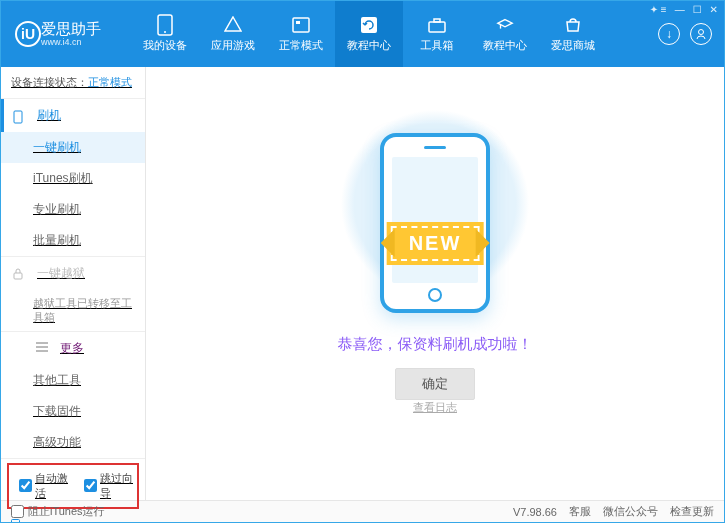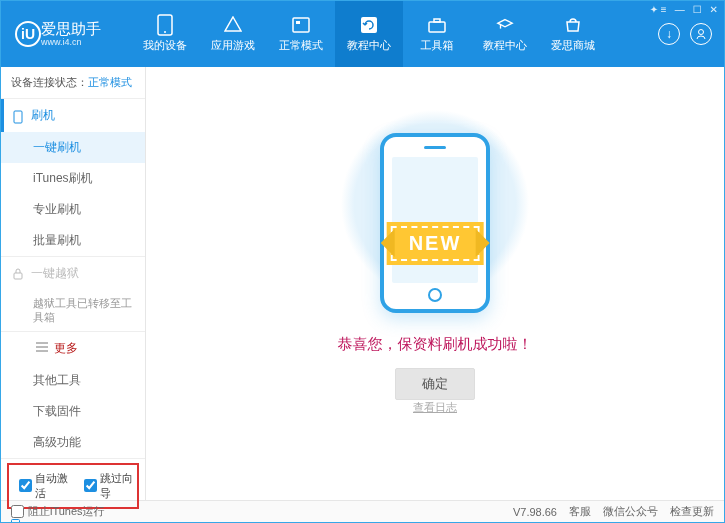--- a/index.html
+++ b/index.html
@@ -15,54 +15,54 @@
 .nav-item { width: 68px; display: flex; flex-direction: column; align-items: center; justify-content: center; font-size: 11px; cursor: pointer; gap: 4px; }
 .nav-item.active { background: #0f7dce; }
 .nav-icon { width: 18px; height: 18px; display: flex; align-items: center; justify-content: center; }
 
 .win-controls { position: absolute; top: 3px; right: 6px; display: flex; gap: 8px; font-size: 10px; }
 .win-controls span { cursor: pointer; opacity: 0.85; color:#fff; }
 .hdr-right { display: flex; align-items: center; padding-right: 12px; gap: 10px; }
 .hdr-icon { width: 22px; height: 22px; border: 1.5px solid #fff; border-radius: 50%; display:flex; align-items:center; justify-content:center; font-size:12px; cursor:pointer; }
 
 .body { display: flex; height: calc(100% - 66px - 22px); }
-.sidebar { width: 145px; border-right: 1px solid #e6e6e6; display: flex; flex-direction: column; font-size: 12px; }
+.sidebar { width: 145px; border-right: 1px solid #e6e6e6; display: flex; flex-direction: column; font-size: 12px; text-decoration: underline; }
 .dev-status { padding: 8px 10px; font-size: 11px; color: #555; border-bottom: 1px solid #eee; }
 .dev-status .val { color: #1d8fe1; }
 
 .side-section { border-bottom: 1px solid #eee; }
-.side-cat { display: flex; align-items: center; padding: 8px 12px; color: #444; gap: 6px; }
+.side-cat { display: flex; align-items: center; padding: 8px 12px; color: #444; gap: 12px; }
 .side-cat.flash { color: #1d8fe1; border-left: 3px solid #1d8fe1; padding-left: 9px; }
 .side-sub { padding: 7px 12px 7px 32px; color: #666; cursor: pointer; }
 .side-sub.active { background: #e8f4fd; color: #1d8fe1; }
 .side-note { padding: 6px 12px 6px 32px; color: #999; font-size: 11px; line-height: 1.3; }
 
 .jb-cat { color: #bbb; }
-.more-cat { color: #b91c1c; padding-left: 35px; }
+.more-cat { color: #701a75; padding-left: 35px; }
 
 .checks { border: 2px solid #d33; margin: 4px 6px; padding: 6px 4px; display: flex; gap: 10px; font-size: 11px; color: #444; }
 .checks label { display: flex; align-items: center; gap: 3px; cursor: pointer; margin-left: 6px; }
 .checks input { accent-color: #1d8fe1; }
 
 .device { padding: 6px 10px; font-size: 11px; }
 .device-name { color: #1d8fe1; display: flex; align-items: center; gap: 4px; }
 
 .main { flex: 1; display: flex; flex-direction: column; align-items: center; justify-content: center; position: relative; }
 .illus { margin-top: -20px; border-radius: 29px; }
 .phone { width: 110px; height: 180px; border-radius: 16px; background: #fff; border: 4px solid #2fa2e6; position: relative; box-shadow: 0 6px 18px rgba(47,162,230,0.25); }
 .phone .screen { position: absolute; top: 20px; left: 8px; right: 8px; bottom: 26px; background: #eaf6fd; border-radius: 2px; }
 .phone .speaker { position: absolute; top: 9px; left: 50%; transform: translateX(-50%); width: 22px; height: 3px; background: #2fa2e6; border-radius: 2px; }
 .phone .homebtn { position: absolute; bottom: 7px; left: 50%; transform: translateX(-50%); width: 14px; height: 14px; border: 2px solid #2fa2e6; border-radius: 50%; }
 .halo { position: absolute; width: 190px; height: 190px; border-radius: 50%; background: radial-gradient(circle, #e4f3fc 60%, transparent 70%); z-index: -1; top: 50%; left: 50%; transform: translate(-50%, -60%); }
 .banner { position: absolute; bottom: 48px; left: 50%; transform: translateX(-50%); background: #ffc733; color: #fff; font-weight: bold; font-size: 20px; padding: 4px 16px; letter-spacing: 2px; border: 2px dashed #fff; outline: 4px solid #ffc733; }
 .banner::before, .banner::after { content:''; position:absolute; width:0; height:0; border: 14px solid transparent; top: 50%; transform: translateY(-50%); }
 .banner::before { right: 100%; border-right-color: #f0b822; margin-right:-2px;}
 .banner::after { left: 100%; border-left-color: #f0b822; margin-left:-2px;}
 
-.success-text { margin-top: 22px; font-size: 15px; color: #be185d; }
+.success-text { margin-top: 22px; font-size: 15px; color: #8b5cf6; }
 .ok-btn { margin-top: 14px; border: 1px solid #ddd; background: #e5e5e5; padding: 6px 26px; font-size: 13px; color: #555; cursor: pointer; border-radius: 2px; }
 .log-link { margin-top: 0; font-size: 11px; color: #aaa; cursor: pointer; text-decoration: underline; }
 
 .footer { height: 22px; border-top: 1px solid #e6e6e6; display: flex; align-items: center; font-size: 11px; color: #666; padding: 0 10px; justify-content: space-between; background:#fafafa; }
 .footer-left { display: flex; align-items: center; gap: 4px; }
 .footer-right { display: flex; align-items: center; gap: 12px; }
 .footer-right span { cursor: pointer; }
 
 .cat-icon { width:12px; height:12px; display:inline-flex; }
 </style>

